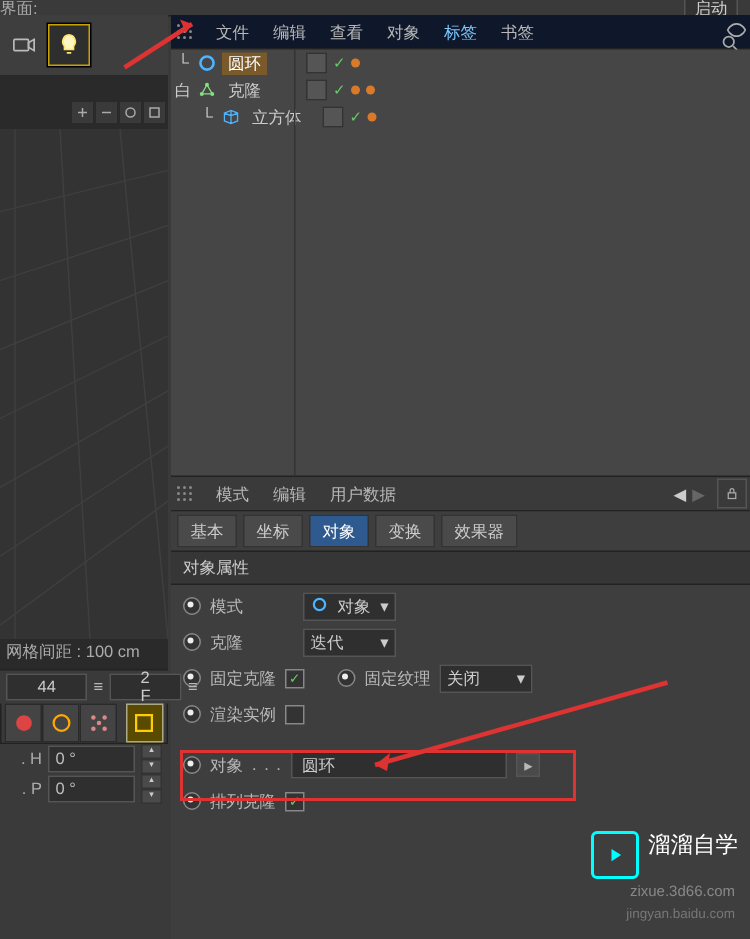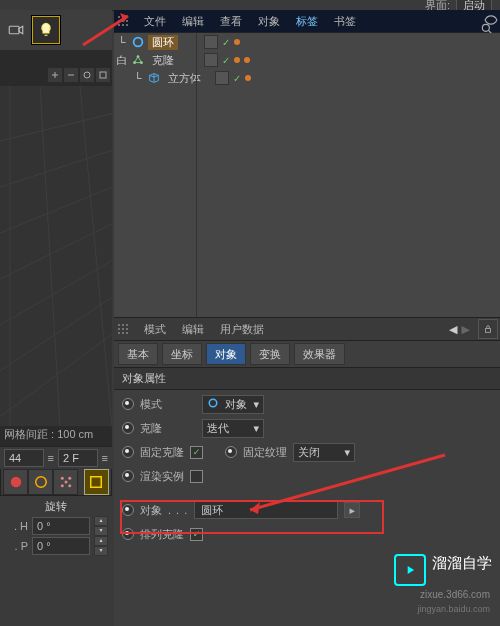--- a/index.html
+++ b/index.html
@@ -1,17 +1,17 @@
 <!DOCTYPE html>
 <html><head>
 <meta charset="utf-8">
 <style>
 html,body{margin:0;padding:0;background:#3a3a3a;color:#b8b8b8;font-family:"Microsoft YaHei",Arial,sans-serif;font-size:11px;overflow:hidden}
 #stage{position:relative;width:500px;height:626px;background:#3a3a3a}
-.top-strip{position:absolute;top:0;left:0;right:0;height:10px;background:#3a3a3a;border-bottom:1px solid #222;display:flex;justify-content:flex-end;align-items:center;padding-right:8px;gap:6px}
+.top-strip{position:absolute;top:0;left:0;right:0;height:10px;background:#3a3a3a;border-bottom:1px solid #222;display:flex;justify-content:space-between;align-items:center;padding-right:8px;gap:6px}
 .top-strip .lbl{font-size:11px;color:#aaa}
 .top-strip .sel{background:#333;border:1px solid #555;color:#ccc;padding:0 6px;font-size:11px}
 .toprow{position:absolute;top:10px;left:0;right:0;height:40px;display:flex}
 .left-tools{width:112px;display:flex;flex-direction:column}
 .tool-icons{height:40px;display:flex;align-items:center;gap:2px;padding-left:2px;background:#3e3e3e}
 .btn-ico{width:26px;height:26px;display:flex;align-items:center;justify-content:center;border:1px solid transparent;color:#ccc}
 .btn-ico svg{width:18px;height:18px;stroke:#bbb;fill:none;stroke-width:1.5}
 .lightbulb{background:#2e2e2e;border:1px solid #c9a400;box-shadow:0 0 0 1px #000}
 .lightbulb svg{stroke:#ffe66d;fill:#fff6c0}
 .obj-panel{position:absolute;top:10px;left:114px;right:0;bottom:0;display:flex;flex-direction:column}
@@ -54,21 +54,21 @@
 .link-field{background:#2f2f2f;border:1px solid #555;color:#ccc;padding:1px 6px;min-width:130px;height:14px;display:flex;align-items:center}
 .link-arrow{width:14px;height:14px;background:#4a4a4a;border:1px solid #555;display:flex;align-items:center;justify-content:center}
 .viewport{position:absolute;top:50px;left:0;width:112px;bottom:180px;background:#2a2a2a}
 .view-icons{position:absolute;top:18px;right:2px;display:flex;gap:2px}
 .view-icons .mini{width:14px;height:14px;background:#3a3a3a;display:flex;align-items:center;justify-content:center}
 .grid{position:absolute;top:36px;left:0;right:0;bottom:20px;background:#333;overflow:hidden}
 .grid svg{width:100%;height:100%}
 .hud{position:absolute;left:4px;bottom:4px;color:#aaa;font-size:11px}
 .bottom-left{position:absolute;left:0;bottom:0;width:112px;height:180px;background:#3a3a3a;display:flex;flex-direction:column}
 .bl-row1{height:22px;display:flex;align-items:center;gap:4px;padding:0 4px;border-top:1px solid #222}
-.num-field{background:#2f2f2f;border:1px solid #555;color:#ccc;width:34px;height:14px;padding:1px 4px;font-size:11px;display:flex;align-items:center}
+.num-field{background:#2f2f2f;border:1px solid #555;color:#ccc;width:34px;height:14px;padding:1px 20px;font-size:11px;display:flex;align-items:center}
 .icon-row{height:26px;display:flex;align-items:center;gap:0;padding:0 2px;border:1px solid #222;border-top:none}
 .icon-row .ibtn{width:26px;height:24px;display:flex;align-items:center;justify-content:center;border:1px solid #2a2a2a;background:#444}
 .icon-row .ibtn svg{width:18px;height:18px}
 .icon-row .sep{width:6px}
 .section-label{height:20px;display:flex;align-items:center;justify-content:center;color:#ccc;background:#3a3a3a}
 .spin-row{height:20px;display:flex;align-items:center;padding:0 4px;gap:4px}
 .spin-lbl{width:24px;text-align:right;color:#aaa}
 .spin-val{flex:1;background:#2f2f2f;border:1px solid #555;color:#bbb;height:14px;padding:1px 4px;display:flex;align-items:center}
 .spin-btns{display:flex;flex-direction:column}
 .spin-btns div{width:12px;height:8px;background:#4a4a4a;border:1px solid #333;font-size:6px;line-height:6px;text-align:center;color:#ccc}
@@ -354,21 +354,20 @@
             </g>
           </svg>
         </span>
     <span class="sep"></span>
     <span class="ibtn" style="background:#5a4a00;border-color:#aa8">
           <svg viewBox="0 0 24 24">
             <rect x="5" y="5" width="14" height="14" fill="none" stroke="#fc0" stroke-width="2"></rect>
           </svg>
         </span>
   </div>
-  <div class="section-label">旋转</div>
   <div class="spin-row">
     <span class="spin-lbl">. H</span>
     <span class="spin-val">0 °</span>
     <span class="spin-btns">
           <div>▴</div>
           <div>▾</div>
         </span>
   </div>
   <div class="spin-row">
     <span class="spin-lbl">. P</span>

